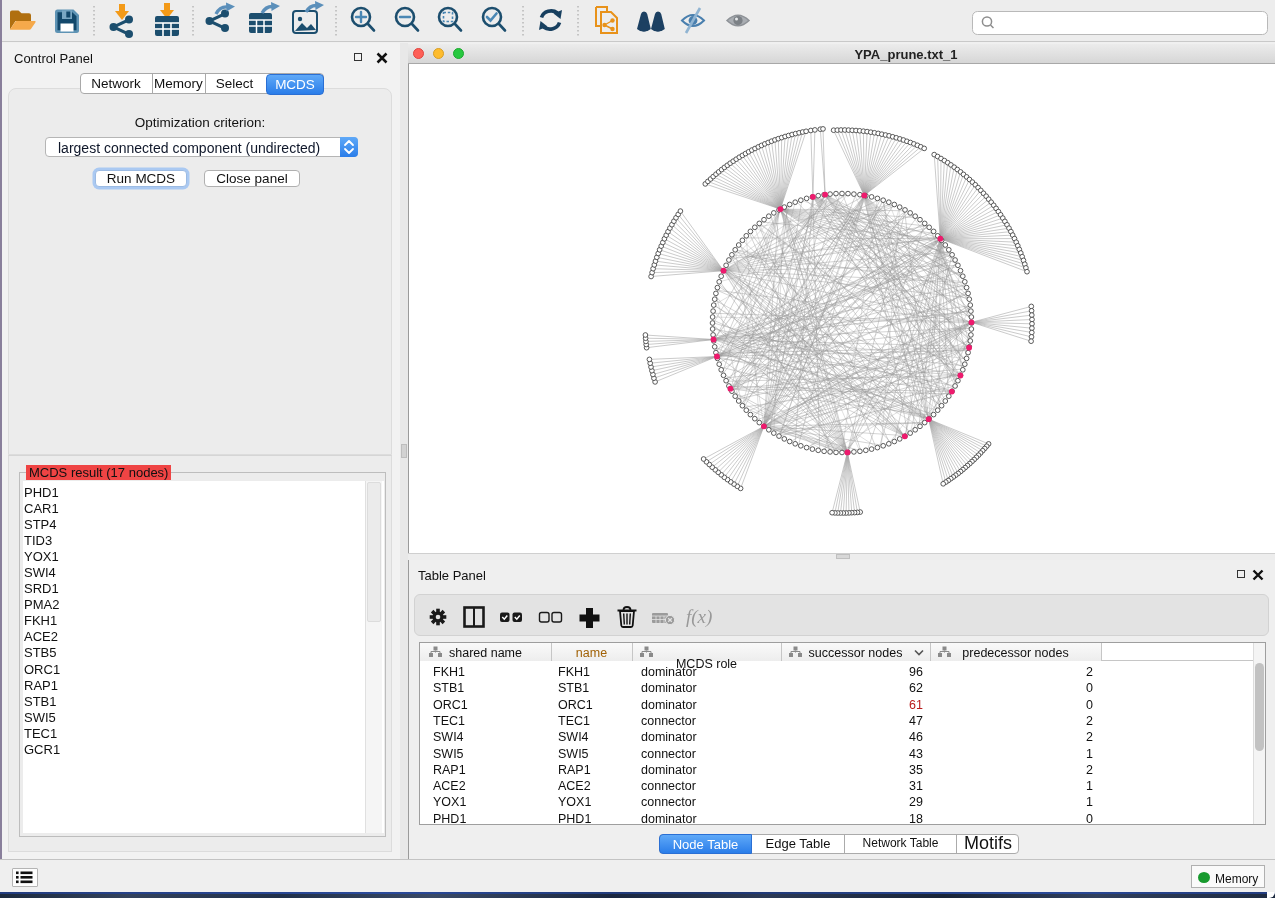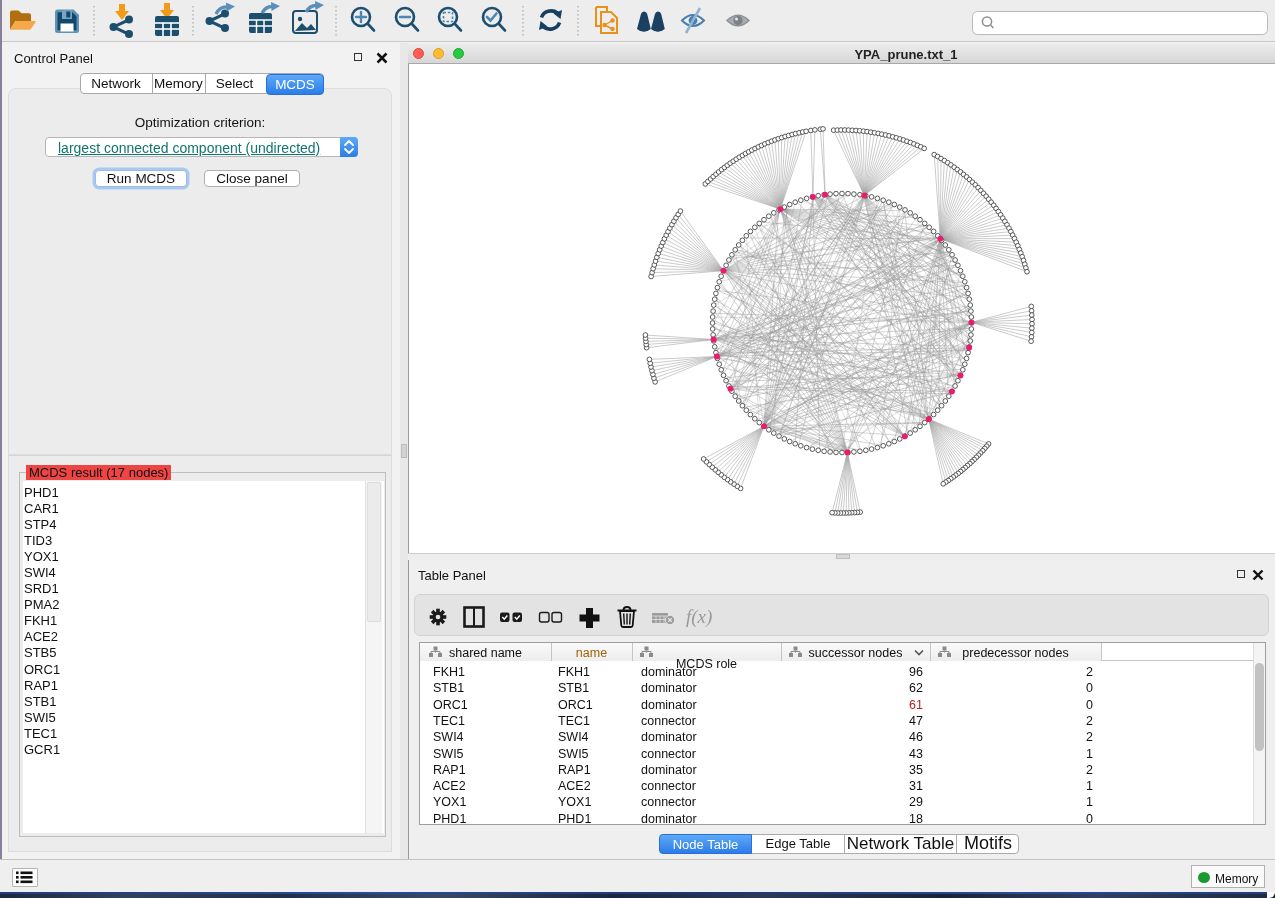--- a/index.html
+++ b/index.html
@@ -156,21 +156,21 @@
 <div class="abs" style="left:80px;top:72.5px;width:244px;height:21px;background:#ffffff;border:1px solid #a9a9a9;border-radius:4px;"></div>
 <div class="abs" style="left:152px;top:72.5px;width:1px;height:21px;background:#a9a9a9;"></div>
 <div class="abs" style="left:204.5px;top:72.5px;width:1px;height:21px;background:#a9a9a9;"></div>
 <div class="abs" style="left:80px;top:72.5px;width:72px;height:21px;font-size:13.5px;color:#111;text-align:center;line-height:21px;">Network</div>
 <div class="abs" style="left:152px;top:72.5px;width:53px;height:21px;font-size:13.5px;color:#111;text-align:center;line-height:21px;">Memory</div>
 <div class="abs" style="left:204.5px;top:72.5px;width:60px;height:21px;font-size:13.5px;color:#111;text-align:center;line-height:21px;">Select</div>
 <div class="abs" style="left:266px;top:73.5px;width:58px;height:21px;background:linear-gradient(#5fa9f8,#2a7de9);border:1px solid #2a6fd4;border-radius:4px;font-size:13.5px;color:#fff;text-align:center;line-height:20px;">MCDS</div>
 
 <div class="abs" style="left:8px;top:114.5px;width:384px;font-size:13.5px;color:#111;text-align:center;">Optimization criterion:</div>
 <div class="abs" style="left:45px;top:137px;width:313px;height:19.5px;background:#fff;border:1px solid #b5b5b5;border-radius:4px;"></div>
-<div class="abs" style="left:58px;top:140px;font-size:14px;color:#0f766e;text-decoration:underline;">largest connected component (undirected)</div>
+<div class="abs" style="left:58px;top:140px;font-size:14px;color:#0f172a;">largest connected component (undirected)</div>
 <div class="abs" style="left:340px;top:137px;width:18px;height:19.5px;background:linear-gradient(#5fa9f8,#2a7de9);border-radius:0 4px 4px 0;"></div>
 <svg class="abs" style="left:340px;top:137px" width="18" height="20">
     <path d="M5,8 L9,4 L13,8 M5,12 L9,16 L13,12" stroke="#fff" stroke-width="1.8" fill="none" stroke-linejoin="round" stroke-linecap="round"></path>
   </svg>
 
 <div class="abs" style="left:95px;top:170px;width:92px;height:16.5px;background:#fff;border:1px solid #9cbbe3;border-radius:4px;box-shadow:0 0 0 2.5px #aac9f2;font-size:13.5px;color:#111;text-align:center;line-height:16px;">Run MCDS</div>
 <div class="abs" style="left:204px;top:170px;width:96px;height:16.5px;background:#fff;border:1px solid #b0b0b0;border-radius:4px;font-size:13.5px;color:#111;text-align:center;line-height:16px;">Close panel</div>
 
 <div class="abs" style="left:19px;top:472px;width:367px;height:365px;border:1px solid #bdbdbd;"></div>
 <div class="abs" style="left:23px;top:481px;width:361px;height:352px;background:#ffffff;"></div>
@@ -1201,21 +1201,21 @@
 <div class="abs" style="left:433px;top:811.6999999999996px;font-size:12.5px;color:#111;">PHD1</div>
 <div class="abs" style="left:558px;top:811.6999999999996px;font-size:12.5px;color:#111;">PHD1</div>
 <div class="abs" style="left:641px;top:811.6999999999996px;font-size:12.5px;color:#111;">dominator</div>
 <div class="abs" style="left:830px;top:811.6999999999996px;width:93px;font-size:12.5px;color:#111;text-align:right;">18</div>
 <div class="abs" style="left:1000px;top:811.6999999999996px;width:93px;font-size:12.5px;color:#111;text-align:right;">0</div>
 <div class="abs" style="left:1253px;top:643px;width:12px;height:181px;background:#f4f4f4;border-left:1px solid #ddd;"></div>
 <div class="abs" style="left:1254.5px;top:663px;width:9px;height:88px;background:#c2c2c2;border-radius:5px;"></div>
 <div class="abs" style="left:659px;top:834px;width:360px;height:20px;background:#ffffff;border:1px solid #ababab;border-radius:4px;"></div>
 <div class="abs" style="left:659px;top:834px;width:93px;height:20px;background:linear-gradient(#5fa9f8,#2a7de9);border:1px solid #2a6fd4;border-radius:4px 0 0 4px;font-size:13px;color:#fff;text-align:center;line-height:19px;">Node Table</div>
 <div class="abs" style="left:752px;top:834px;width:93px;height:20px;font-size:13px;color:#111;text-align:center;line-height:19px;border-right:1px solid #ababab;">Edge Table</div>
-<div class="abs" style="left:845px;top:834px;width:112px;height:20px;font-size:17px;color:#111;text-align:center;line-height:19px;border-right:1px solid #ababab;">Network Table</div>
+<div class="abs" style="left:845px;top:834px;width:112px;height:20px;font-size:12px;color:#111;text-align:center;line-height:19px;border-right:1px solid #ababab;">Network Table</div>
 <div class="abs" style="left:957px;top:834px;width:62px;height:37px;font-size:18px;color:#111;text-align:center;line-height:19px;">Motifs</div>
 
 <div class="abs" style="left:0;top:858.5px;width:1275px;height:33.5px;background:#efefef;border-top:1px solid #c3c3c3;"></div>
 <div class="abs" style="left:11.5px;top:867.5px;width:26px;height:19px;background:#fdfdfd;border:1px solid #b4b4b4;border-radius:1px;"></div>
 <svg class="abs" style="left:16px;top:871px" width="17" height="13">
     <g fill="#111">
       <rect x="0" y="0.5" width="2.6" height="2.6"></rect>
       <rect x="0" y="5" width="2.6" height="2.6"></rect>
       <rect x="0" y="9.5" width="2.6" height="2.6"></rect>
       <rect x="4.5" y="0.5" width="12" height="2.6"></rect>

